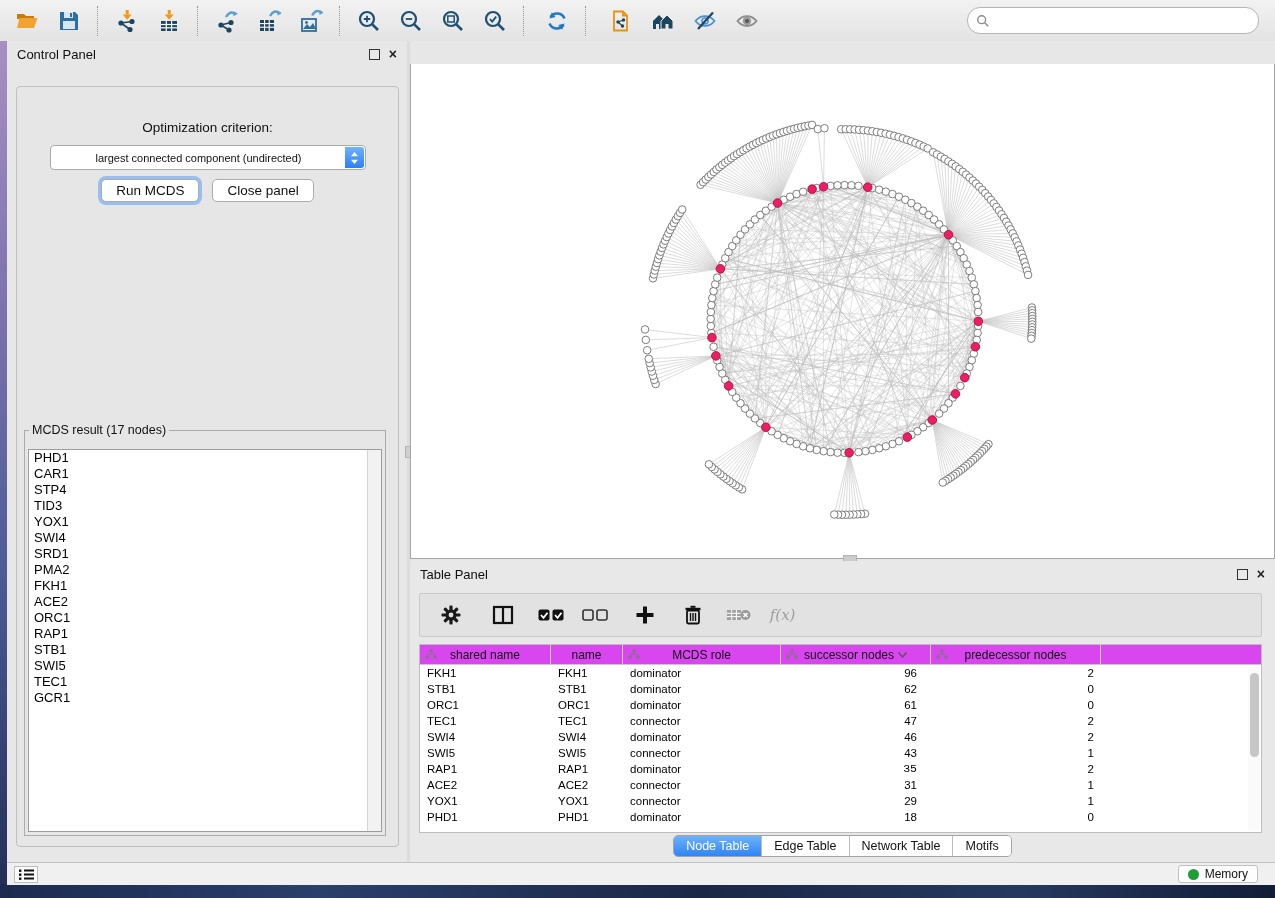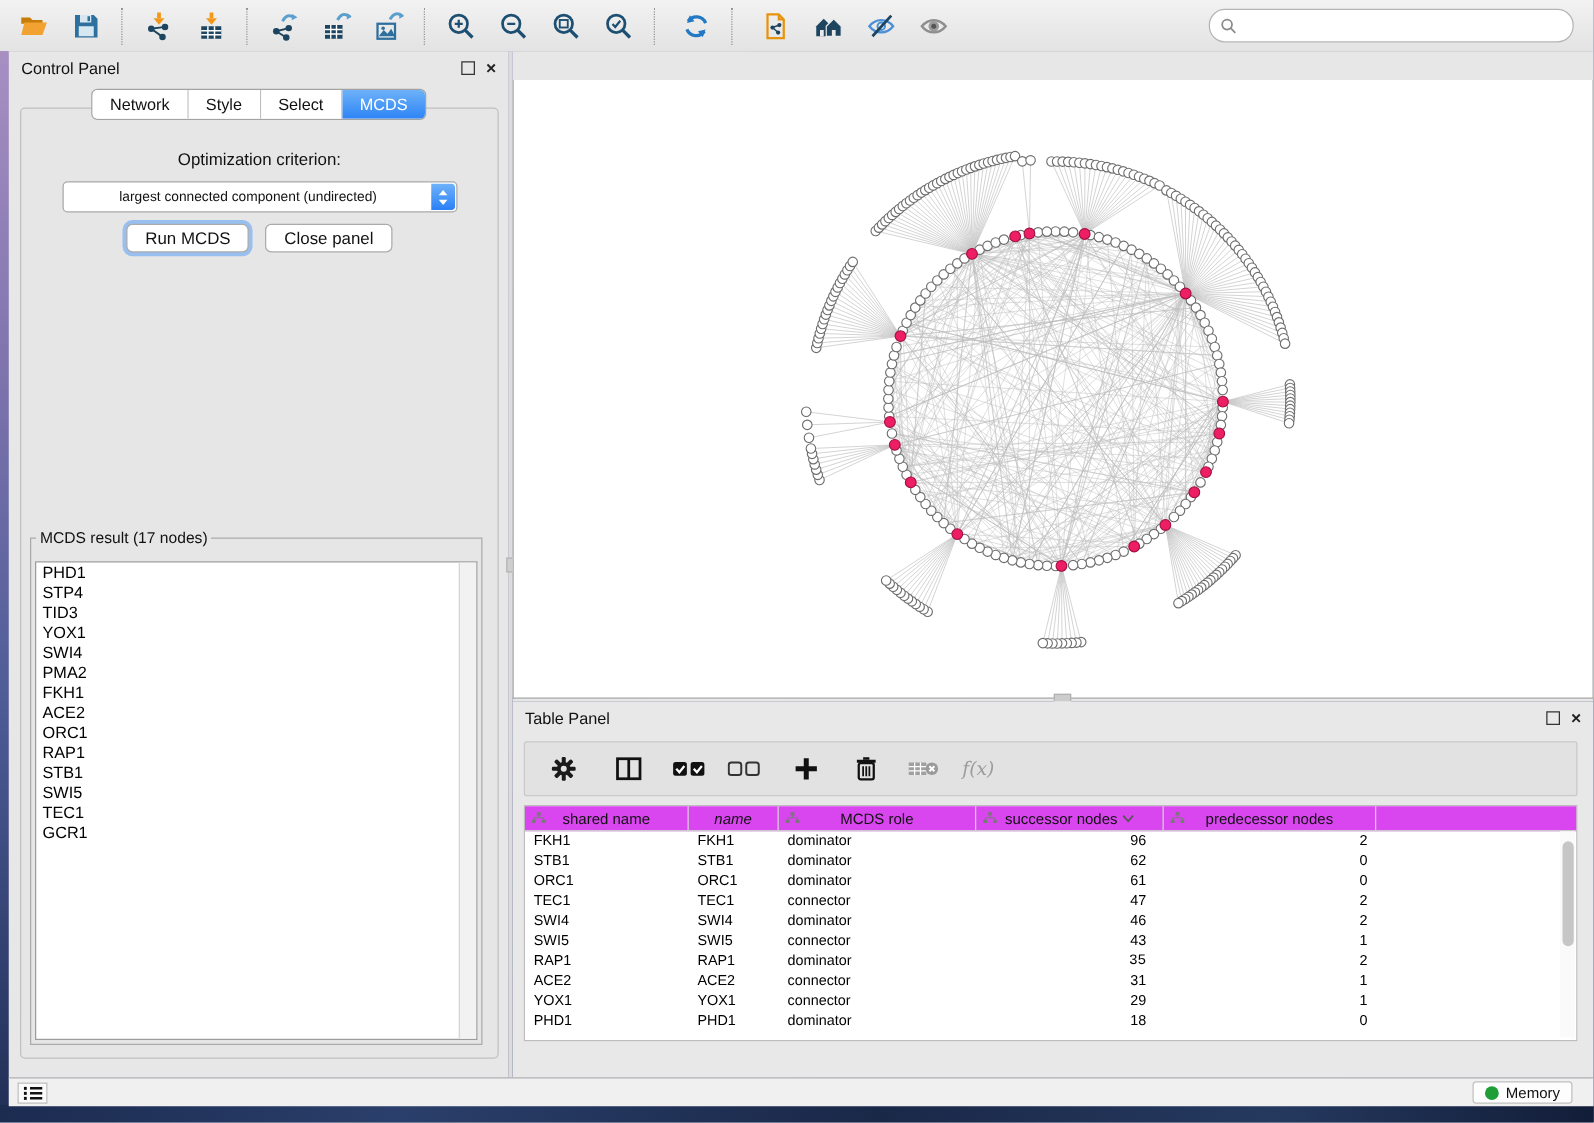--- a/index.html
+++ b/index.html
@@ -299,44 +299,38 @@
       </div>
       <div class="cp-buttons">
         <button class="btn focused">Run MCDS</button>
         <button class="btn">Close panel</button>
       </div>
       <fieldset class="mcds-group">
         <legend>MCDS result (17 nodes)</legend>
         <div class="mcds-list" id="mcdsList">
           <div class="mcds-scroll"></div>
         <div class="mcds-item">PHD1</div>
+            <div class="mcds-item">CAR1</div>
             <div class="mcds-item">STP4</div>
             <div class="mcds-item">TID3</div>
             <div class="mcds-item">YOX1</div>
             <div class="mcds-item">SWI4</div>
+            <div class="mcds-item">SRD1</div>
             <div class="mcds-item">PMA2</div>
             <div class="mcds-item">FKH1</div>
             <div class="mcds-item">ACE2</div>
             <div class="mcds-item">ORC1</div>
             <div class="mcds-item">RAP1</div>
             <div class="mcds-item">STB1</div>
             <div class="mcds-item">SWI5</div>
             <div class="mcds-item">TEC1</div>
             <div class="mcds-item">GCR1</div>
           </div>
       </fieldset>
     </div>
-    <div class="cp-tabs-row">
-        <div class="seg-group" id="cpTabs">
-          <span class="seg">Network</span>
-          <span class="seg">Style</span>
-          <span class="seg">Select</span>
-          <span class="seg active">MCDS</span>
-        </div>
-      </div>
   </div>
 
   <div class="v-splitter">
       <div class="v-grab"></div>
     </div>
 
   <div class="network-window">
     <div class="net-canvas" id="netCanvas"><svg viewBox="0 0 864 494" preserveAspectRatio="xMidYMid meet">
           <g>
             <line x1="367" y1="138.9525958928852" x2="441.0130181365545" y2="121.18364234288711" stroke="#bcbcbc" stroke-width="0.7" opacity="0.55"></line>
@@ -1286,21 +1280,21 @@
             <svg class="treeic" width="12" height="11" viewBox="0 0 20 16">
               <g fill="#787878">
                 <rect x="7.5" y="0" width="5" height="4.5"></rect>
                 <rect x="1" y="10" width="5" height="4.5"></rect>
                 <rect x="14" y="10" width="5" height="4.5"></rect>
               </g>
               <path d="M10 4.5v3M3.5 10V7.5h13V10" fill="none" stroke="#787878" stroke-width="1.2"></path>
             </svg>
             <span>shared name</span>
           </div>
-          <div class="th" style="width: 72px; font-style: italic;">
+          <div class="th" style="width: 72px;">
             <span>name</span>
           </div>
           <div class="th" style="width: 158px;">
             <svg class="treeic" width="12" height="11" viewBox="0 0 20 16">
               <g fill="#787878">
                 <rect x="7.5" y="0" width="5" height="4.5"></rect>
                 <rect x="1" y="10" width="5" height="4.5"></rect>
                 <rect x="14" y="10" width="5" height="4.5"></rect>
               </g>
               <path d="M10 4.5v3M3.5 10V7.5h13V10" fill="none" stroke="#787878" stroke-width="1.2"></path>
@@ -1403,20 +1397,28 @@
             <div class="td" style="width: 72px;">PHD1</div>
             <div class="td" style="width: 158px;">dominator</div>
             <div class="td num" style="width: 150px; padding-right: 14px;">18</div>
             <div class="td num" style="width: 170px; padding-right: 7px;">0</div>
           </div>
         </div>
       <div class="tp-vscroll">
           <div class="thumb"></div>
         </div>
     </div>
+    <div class="tp-tabs-row">
+        <div class="seg-group" id="tblTabs">
+          <span class="seg active">Node Table</span>
+          <span class="seg">Edge Table</span>
+          <span class="seg">Network Table</span>
+          <span class="seg">Motifs</span>
+        </div>
+      </div>
   </div>
 
   <div class="status-bar">
     <button class="menu-btn">
       <svg width="15" height="13" viewBox="0 0 15 13">
           <g stroke="#111" stroke-width="2">
             <line x1="5" y1="2.5" x2="15" y2="2.5"></line>
             <line x1="5" y1="6.5" x2="15" y2="6.5"></line>
             <line x1="5" y1="10.5" x2="15" y2="10.5"></line>
           </g>

